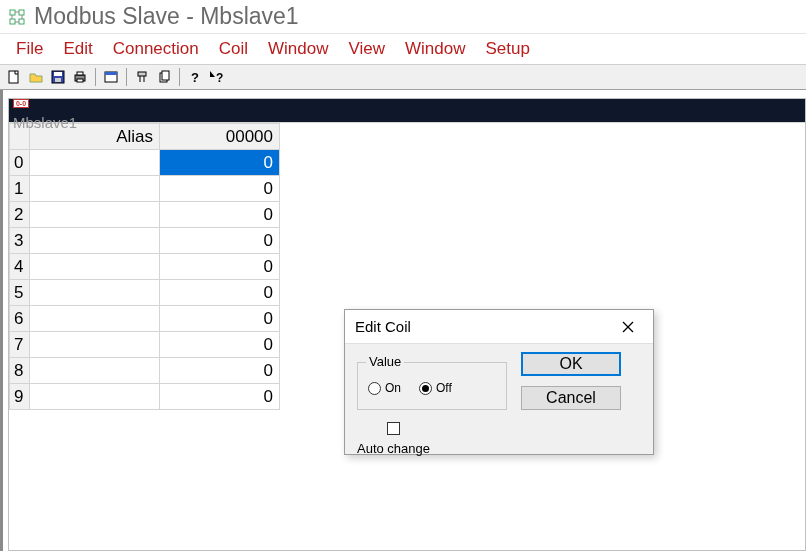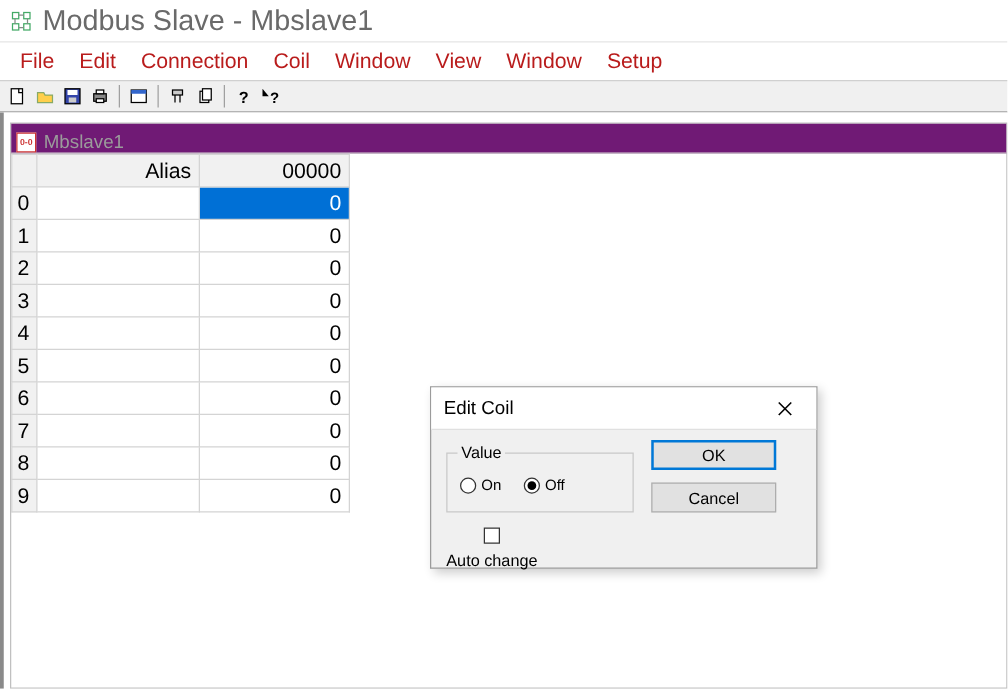--- a/index.html
+++ b/index.html
@@ -69,28 +69,29 @@
   .mdi-window {
     position: absolute;
     left: 5px; top: 8px;
     width: calc(100% - 5px);
     height: calc(100% - 8px);
     border: 1px solid #c0c0c0;
     background: #fff;
   }
   .mdi-titlebar {
     height: 24px;
-    background: #701a75;
+    background: #0f172a;
     border-bottom: 1px solid #d6d6d6;
     display: flex;
-    align-items: flex-end;
+    align-items: flex-start;
     padding: 0 4px;
     gap: 6px;
     color: #9b9b9b;
     font-size: 15px;
+    flex-direction: column;
   }
   .mdi-title-icon {
     width:16px; height:16px;
     background:#fff;
     border:1px solid #c33;
     display:flex; align-items:center; justify-content:center;
     font-size:7px; color:#c33; font-weight:bold;
   }
   .status-line {
     padding: 2px 4px 6px 2px;
@@ -204,21 +205,21 @@
     width: 7px; height:7px; border-radius:50%;
     background:#000;
   }
   .btncol {
     display:flex; flex-direction:column; gap:10px;
   }
   .dlg-btn {
     width: 100px; height: 24px;
     background: #e1e1e1;
     border: 1px solid #adadad;
-    font-size: 13px;
+    font-size: 16px;
     display:flex; align-items:center; justify-content:center;
     cursor: default;
   }
   .dlg-btn.primary {
     border: 2px solid #0078d7;
   }
   .check-row {
     position:absolute;
     left: 12px; top: 78px;
     display:flex; align-items:center; gap:6px;

